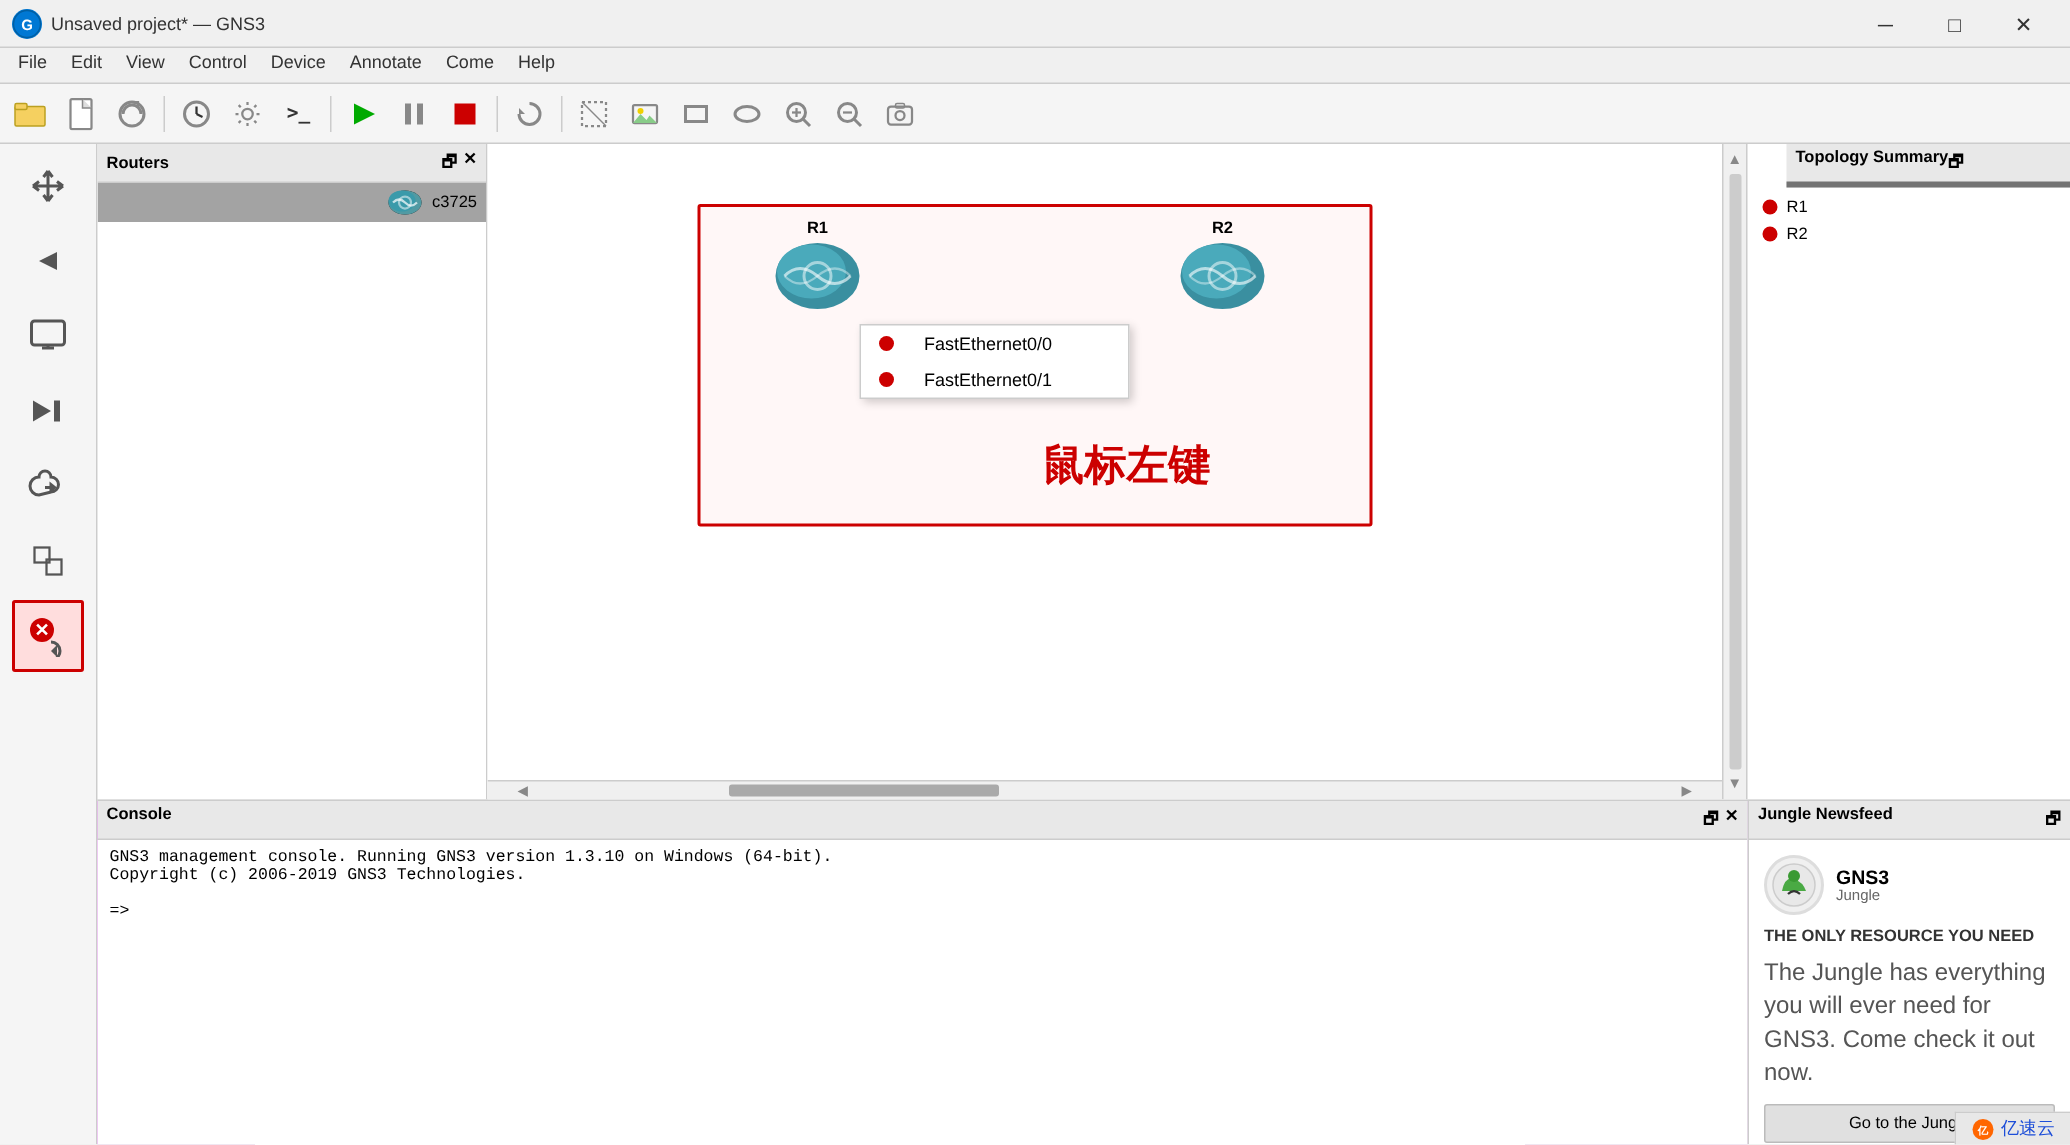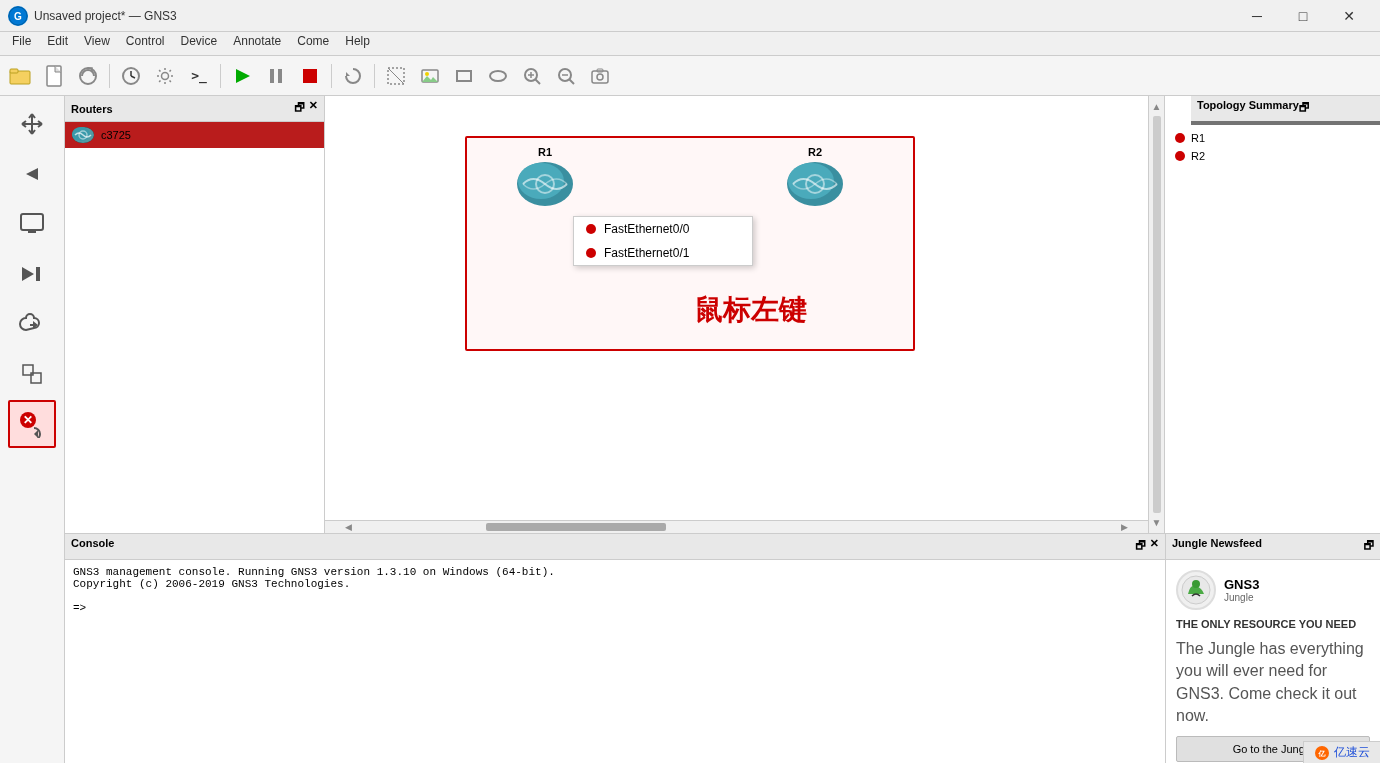--- a/index.html
+++ b/index.html
@@ -101,42 +101,42 @@
       justify-content: space-between;
       align-items: center;
     }
     #device-panel .panel-header .header-controls { display: flex; gap: 4px; font-size: 11px; cursor: pointer; }
     #device-panel .device-list { flex: 1; overflow-y: auto; }
     #device-panel .device-item {
       display: flex; align-items: center; gap: 6px;
       padding: 4px 6px; cursor: pointer;
       font-size: 11px;
     }
-    #device-panel .device-item.selected { background: #b91c1c; }
+    #device-panel .device-item.selected { background: #a3a3a3; justify-content: flex-end; }
 
     
     #canvas-area {
       flex: 1;
       background: #fff;
       border-right: 1px solid #ccc;
       position: relative;
       overflow: hidden;
     }
 
     
     .context-menu {
       position: absolute;
       background: white;
       border: 1px solid #ccc;
       box-shadow: 2px 2px 6px rgba(0,0,0,0.2);
       z-index: 100;
       min-width: 180px;
     }
     .context-menu-item {
-      display: flex; align-items: center; gap: 8px;
+      display: flex; align-items: center; gap: 20px;
       padding: 5px 12px;
       cursor: pointer;
       font-size: 12px;
     }
     .ctx-dot { width: 10px; height: 10px; border-radius: 50%; background: #cc0000; flex-shrink: 0; }
 
     
     .selection-box {
       position: absolute;
       border: 2px solid #cc0000;

